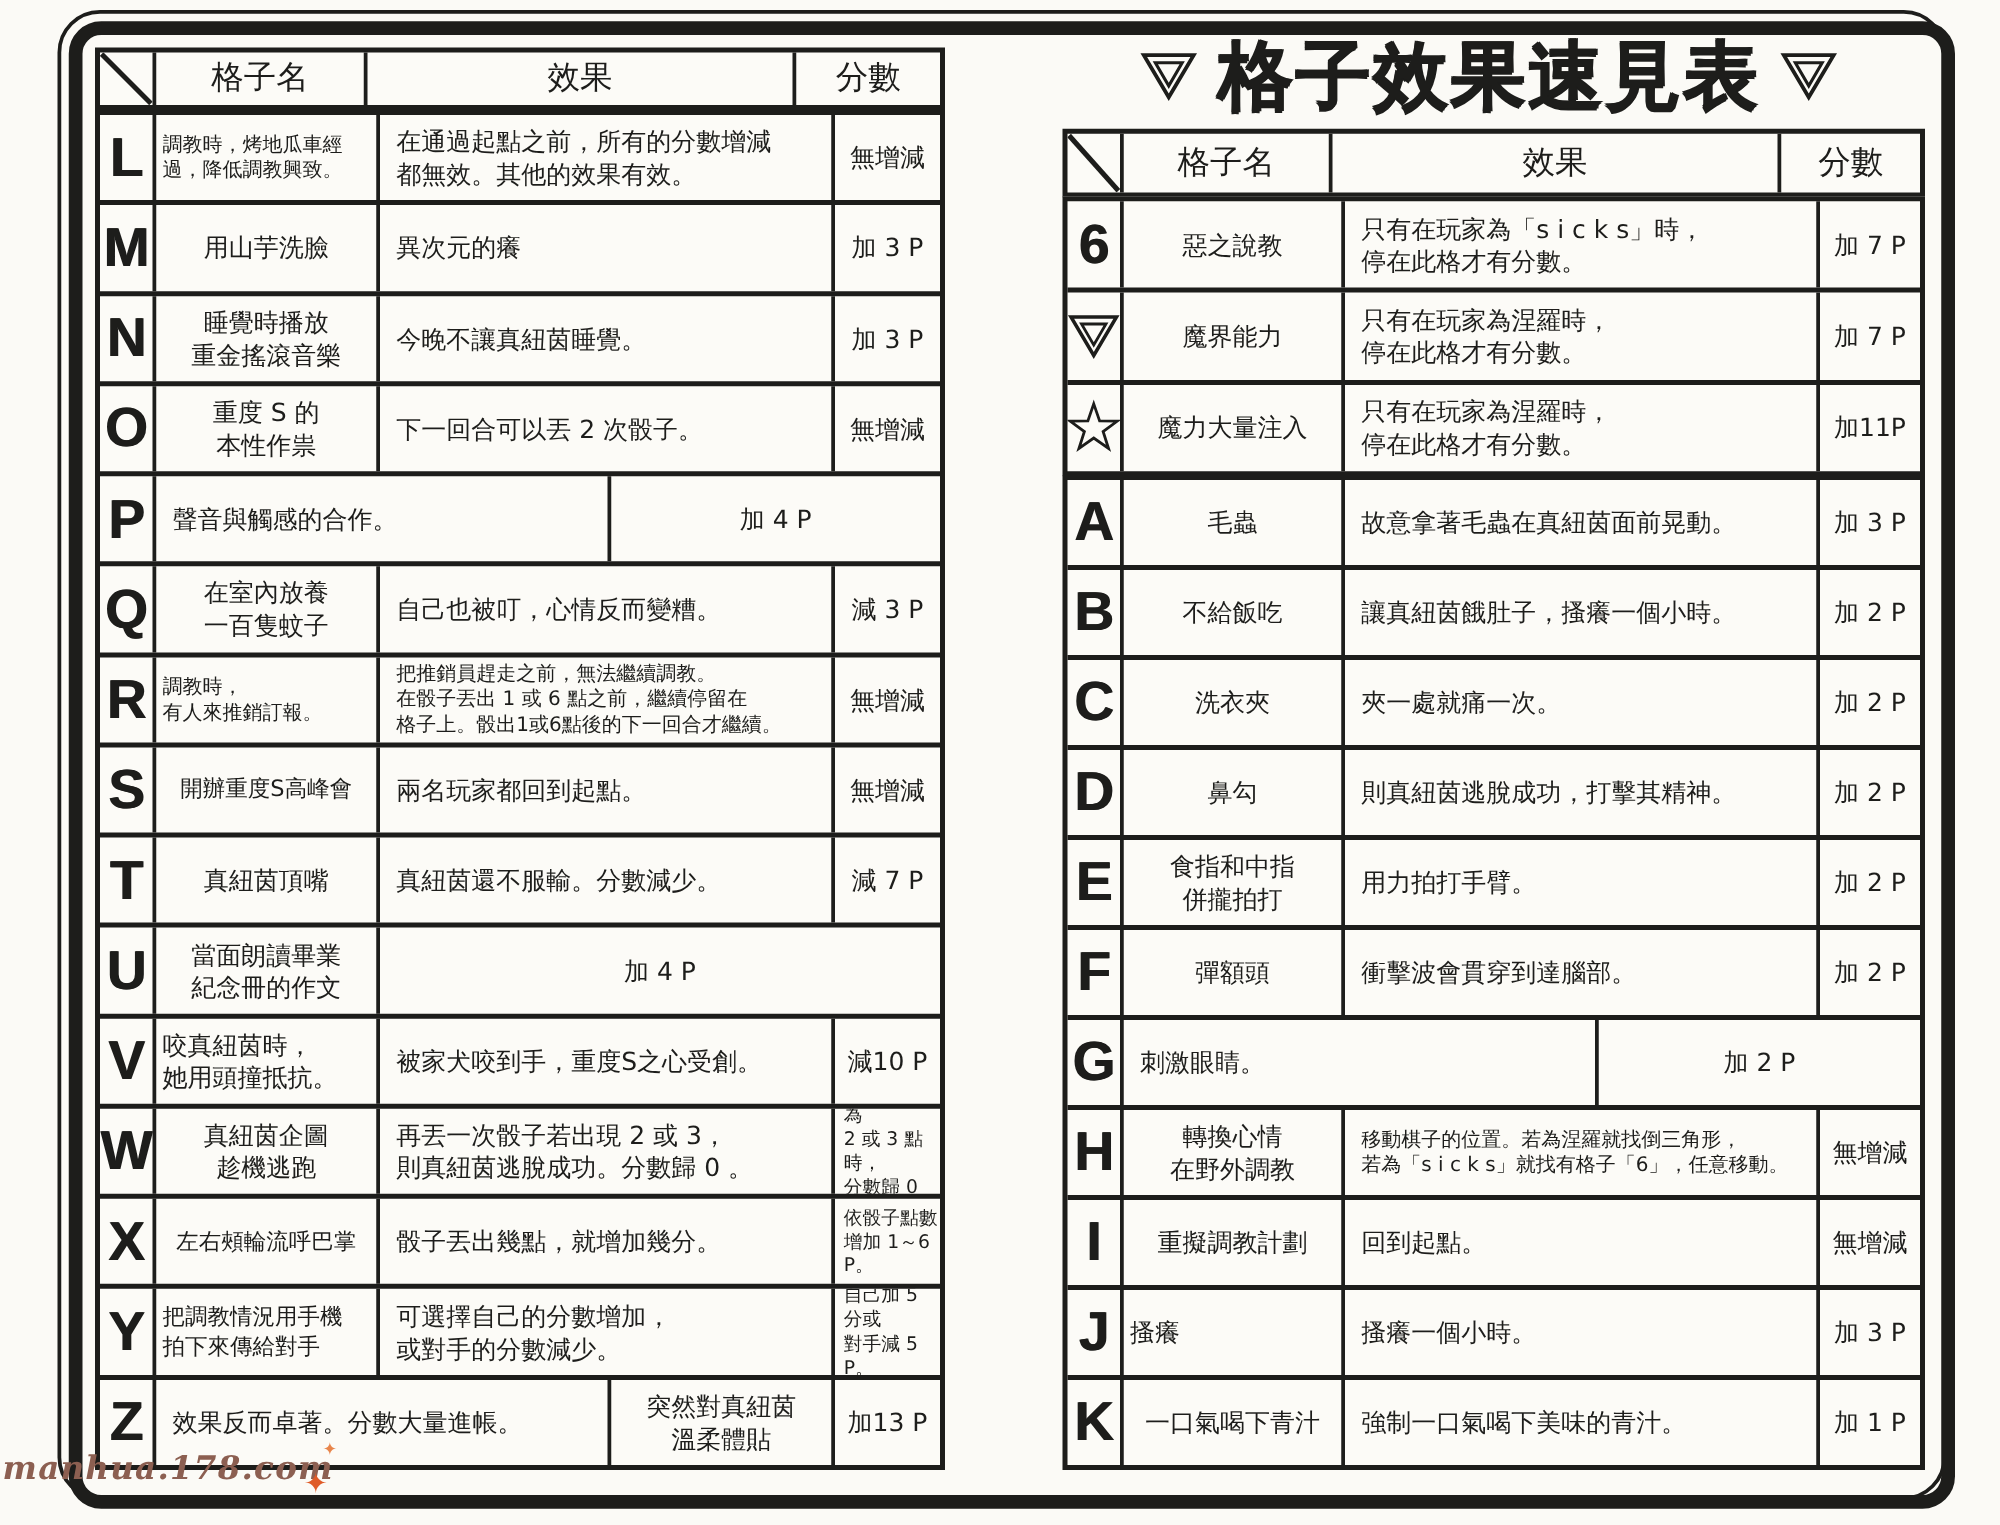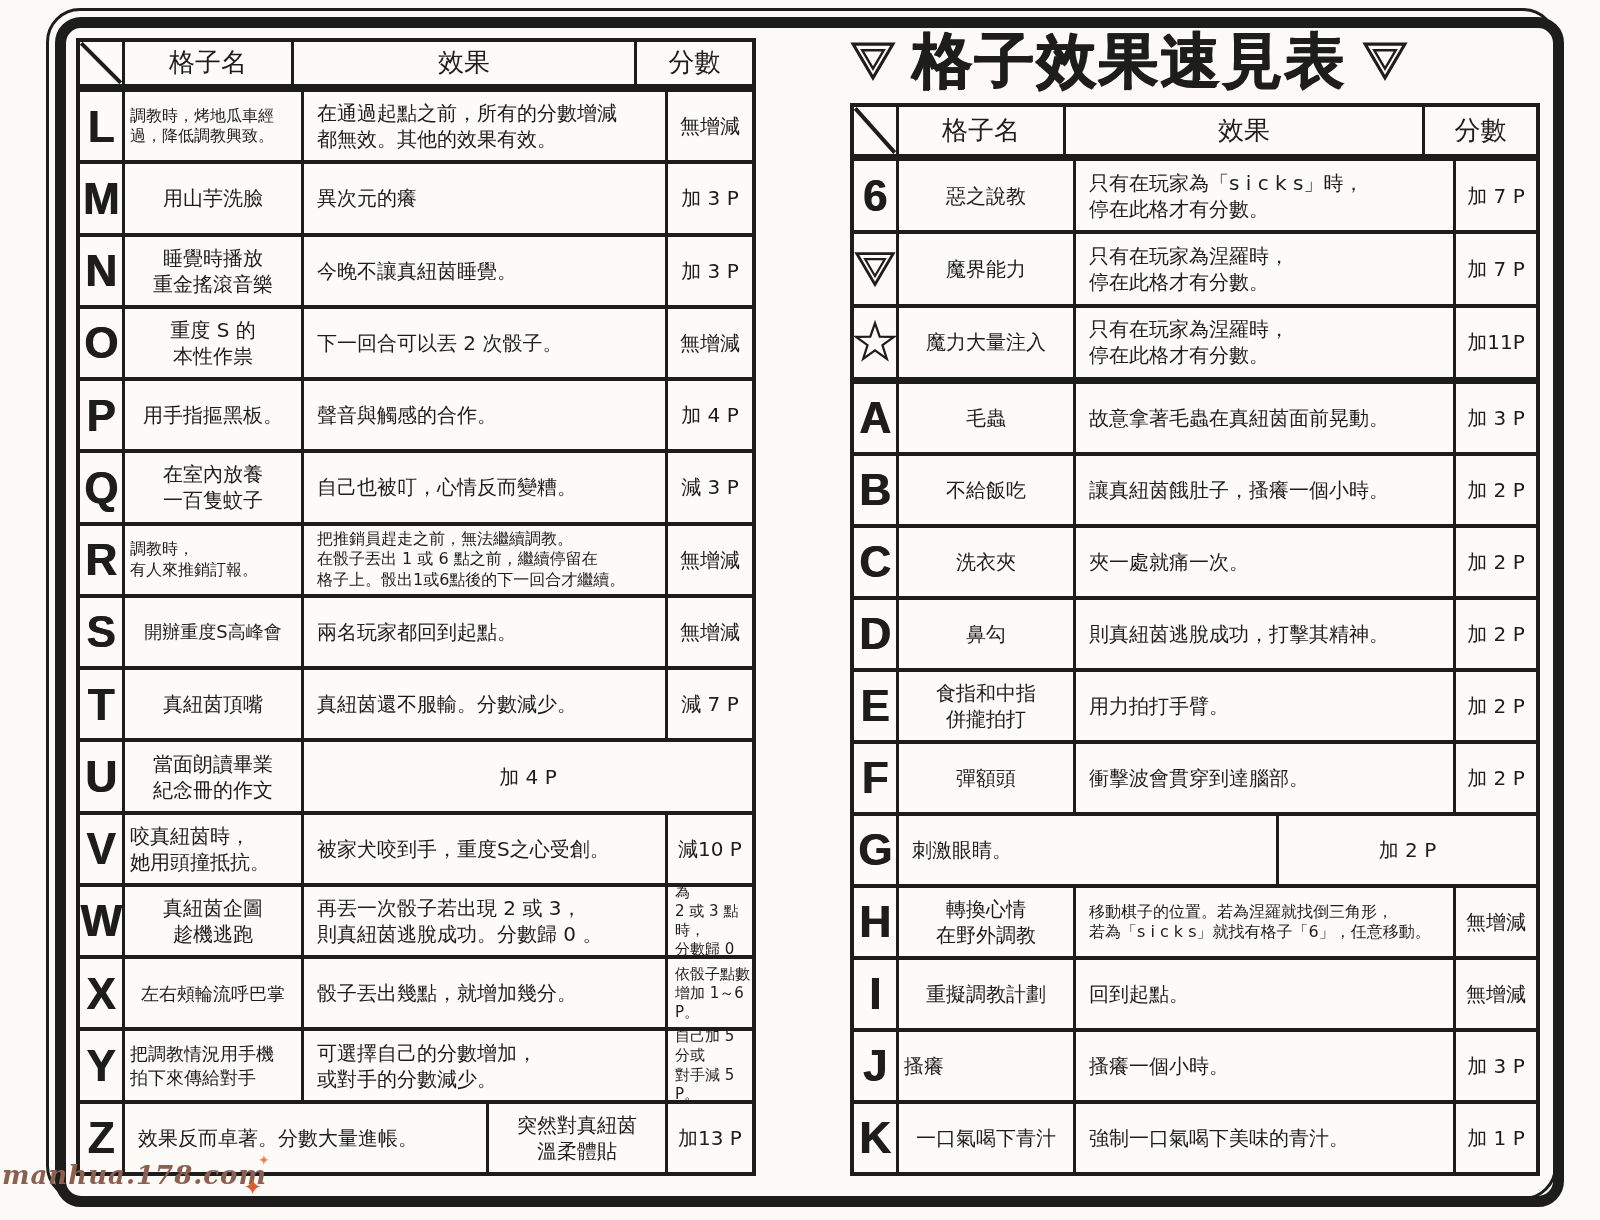--- a/index.html
+++ b/index.html
@@ -57,21 +57,21 @@
   .c-head{font-size:26px; justify-content:center; text-align:center; padding:0;}
   .small{font-size:16px; line-height:1.28;}
   .mid{font-size:18px;}
   .left{justify-content:flex-start; text-align:left;}
   .c-score.small{font-size:15px; justify-content:flex-start; text-align:left; padding:0 2px 0 7px;}
   .diag{position:relative;}
   .diag svg{position:absolute; left:0; top:0; width:100%; height:100%;}
   
   .title{
     position:absolute; left:850px; top:22px; width:682px; height:78px;
-    display:flex; align-items:center; gap:16px;
+    display:flex; align-items:center; justify-content:center; gap:16px;
   }
   .title-text{
     font-size:60px; font-weight:900; letter-spacing:2px;
     text-shadow:1.3px 0 var(--ink), 0 1px var(--ink);
     white-space:nowrap;
   }
   .title-tri{display:flex; align-items:center;}
   .title-tri svg{width:46px; height:42px;}
   .tri-row-svg{width:42px; height:38px;}
   .star-row-svg{width:46px; height:46px;}
@@ -146,21 +146,20 @@
   </div>
       <div class="row">
     <div class="cell c-letter">O</div>
     <div class="cell c-name">重度 S 的
 本性作祟</div>
     <div class="cell c-effect">下一回合可以丟 2 次骰子。</div>
     <div class="cell c-score">無增減</div>
   </div>
       <div class="row">
     <div class="cell c-letter">P</div>
-    <div class="cell c-name">用手指摳黑板。</div>
     <div class="cell c-effect">聲音與觸感的合作。</div>
     <div class="cell c-score">加 4 P</div>
   </div>
       <div class="row">
     <div class="cell c-letter">Q</div>
     <div class="cell c-name">在室內放養
 一百隻蚊子</div>
     <div class="cell c-effect">自己也被叮，心情反而變糟。</div>
     <div class="cell c-score">減 3 P</div>
   </div>

